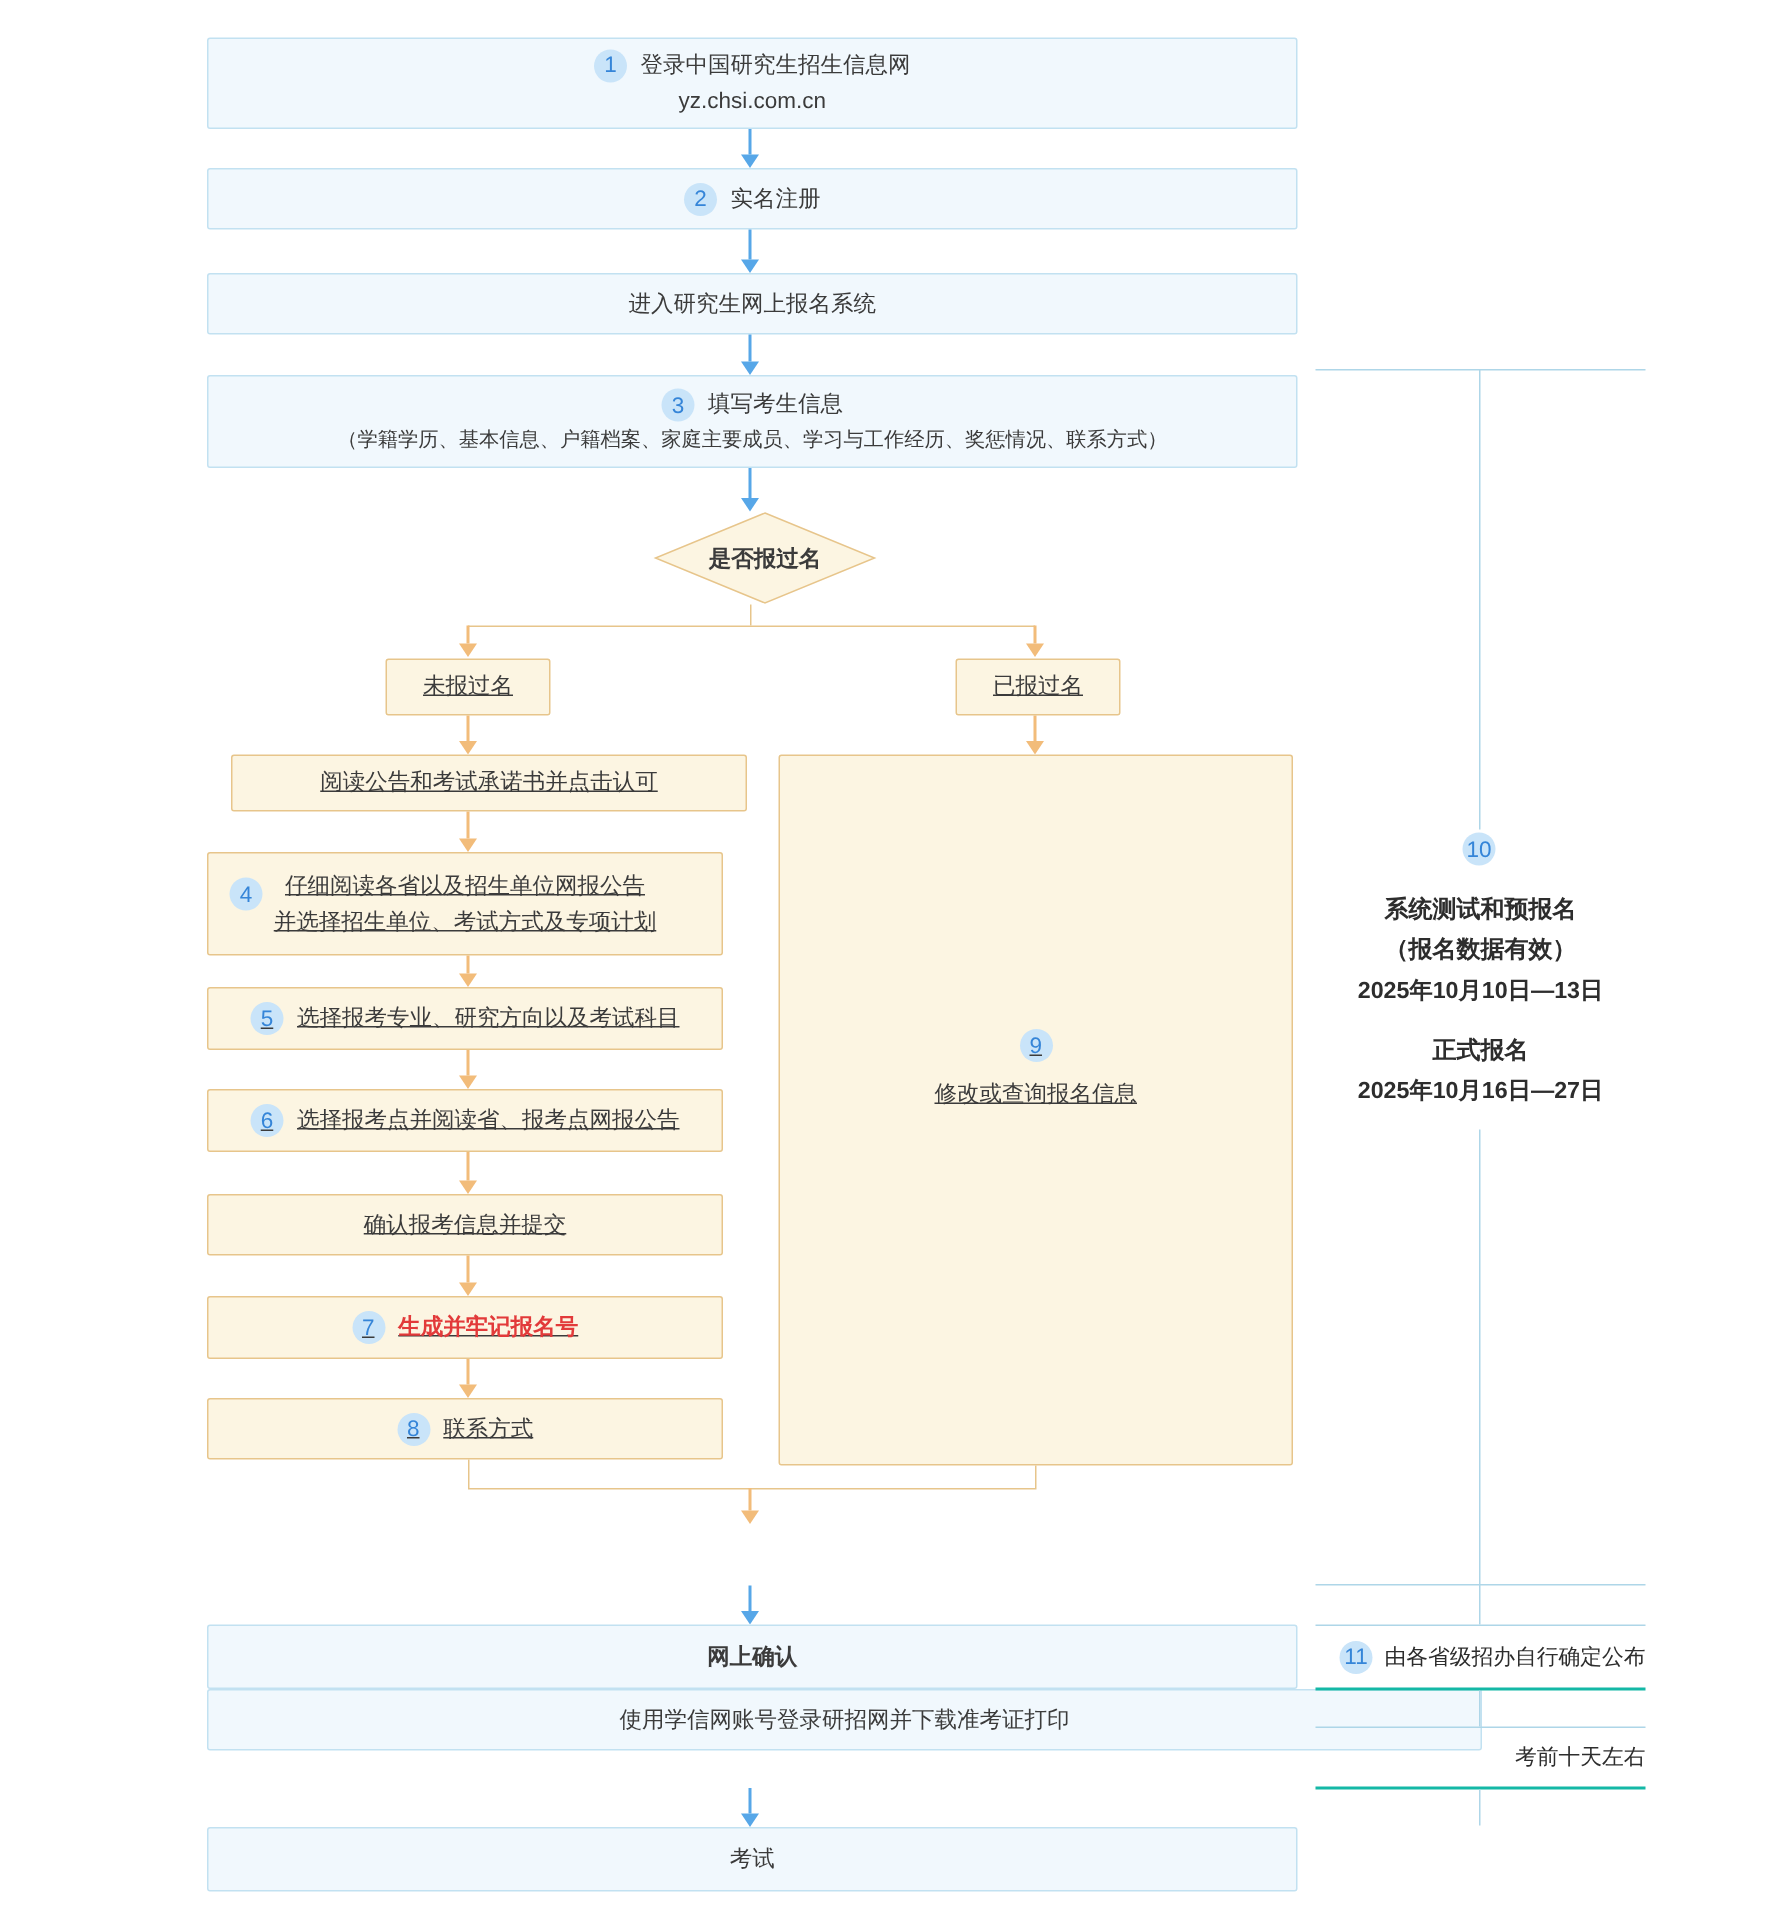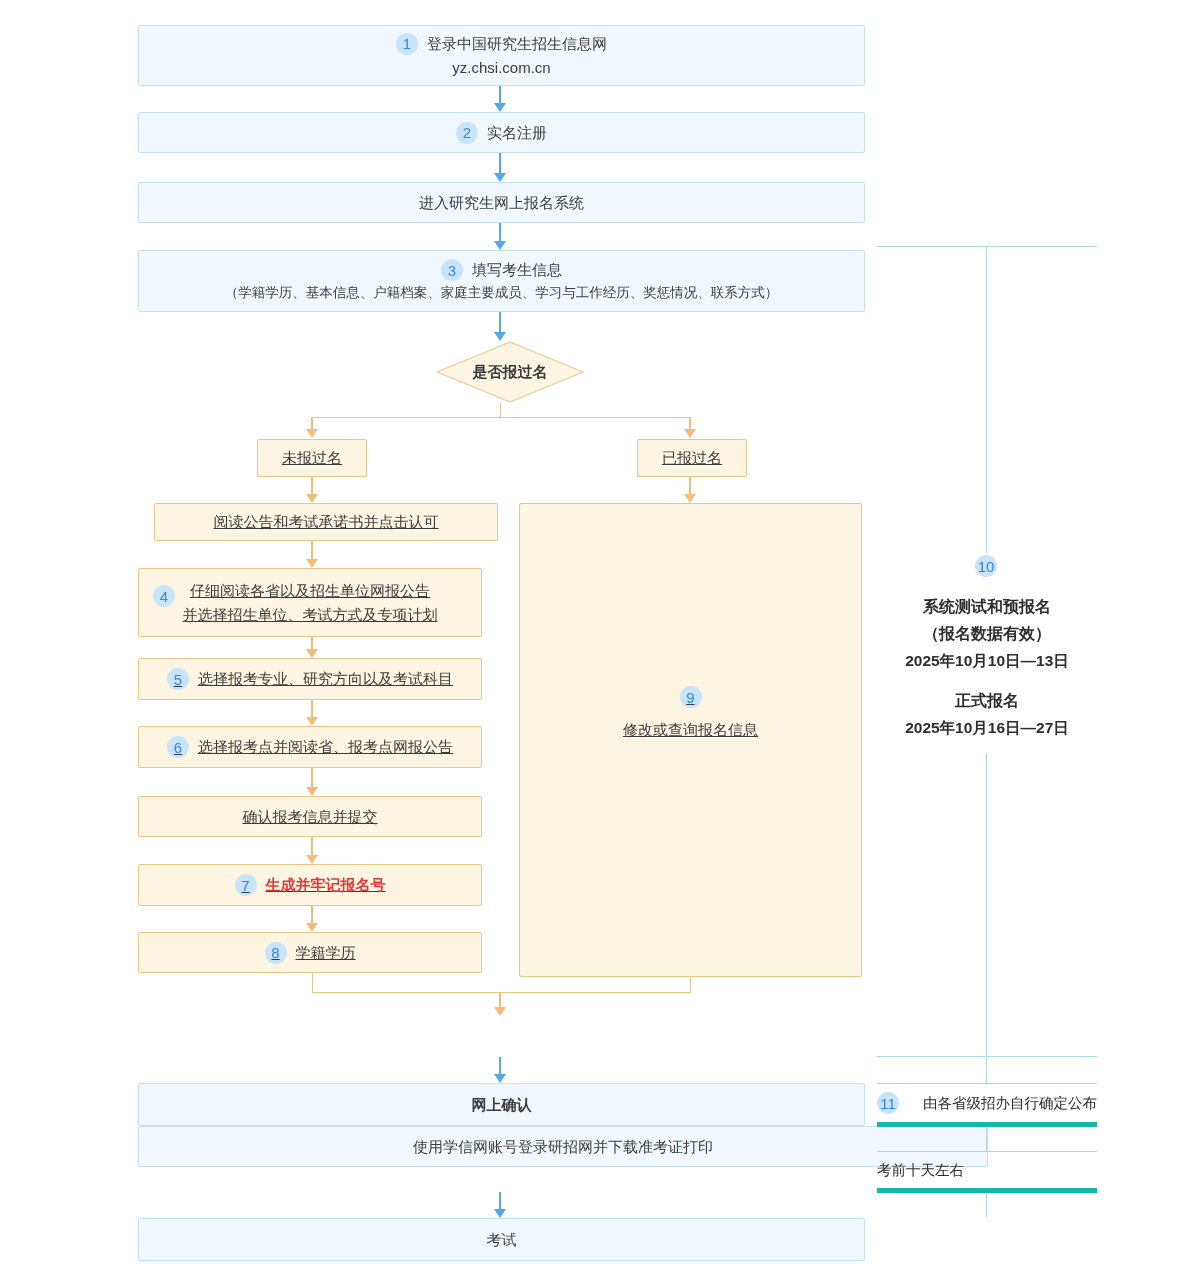--- a/index.html
+++ b/index.html
@@ -37,22 +37,22 @@
   
   .diamond{position:absolute;}
   .diamond .dlabel{position:absolute;left:0;top:0;width:100%;height:100%;display:flex;align-items:center;justify-content:center;font-size:15px;font-weight:bold;color:#3b3b3b;}
   
   .bigbox-content{display:flex;flex-direction:column;align-items:center;gap:10px;margin-bottom:52px;}
   
   .side-text{position:absolute;left:877px;width:220px;text-align:center;color:#2d2d2d;}
   .side-text .t-bold{font-size:16px;font-weight:bold;line-height:27px;}
   .side-text .t-date{font-size:15.5px;font-weight:600;line-height:27px;}
   .side-cell{position:absolute;left:877px;width:220px;box-sizing:border-box;
-    border-top:1px solid #aed6e8;border-bottom:5px solid #14b8a6;
-    display:flex;align-items:center;justify-content:space-between;gap:8px;
+    border-top:1px solid #aed6e8;border-bottom:2px solid #14b8a6;
+    display:flex;align-items:center;justify-content:flex-end;gap:8px;
     font-size:14.5px;color:#2d2d2d;text-align:center;}
   .badge-abs{position:absolute;}
 </style>
 </head>
 <body>
 
 <div class="canvas">
 
   <div class="box bbox" style="left:138px;top:25px;width:727px;height:61px;">
     <div class="brow">
@@ -154,21 +154,21 @@
       <span class="badge">7</span>
       <span class="red">生成并牢记报名号</span>
     </div>
   </div>
 
   <div class="arrow orange" style="left:306px;top:906px;height:26px;"></div>
 
   <div class="box obox" style="left:138px;top:932px;width:344px;height:41px;">
     <div class="brow">
       <span class="badge">8</span>
-      <span>学籍学历</span>
+      <span>联系方式</span>
     </div>
   </div>
 
   <div class="box obox" style="left:519px;top:503px;width:343px;height:474px;">
     <div class="bigbox-content">
       <span class="badge">9</span>
       <span>修改或查询报名信息</span>
     </div>
   </div>
 

